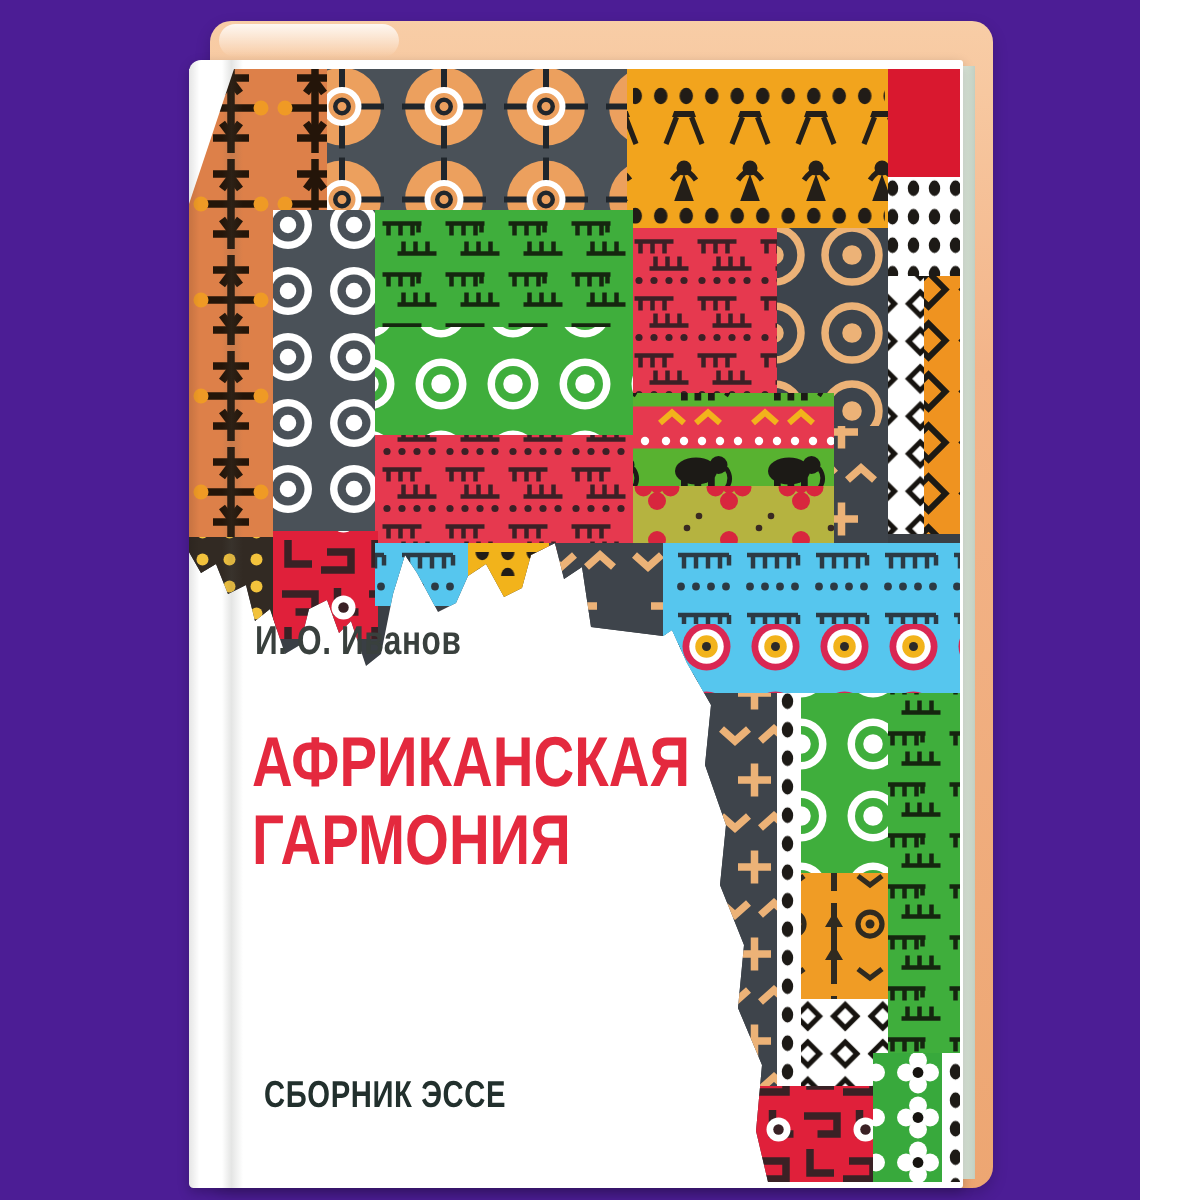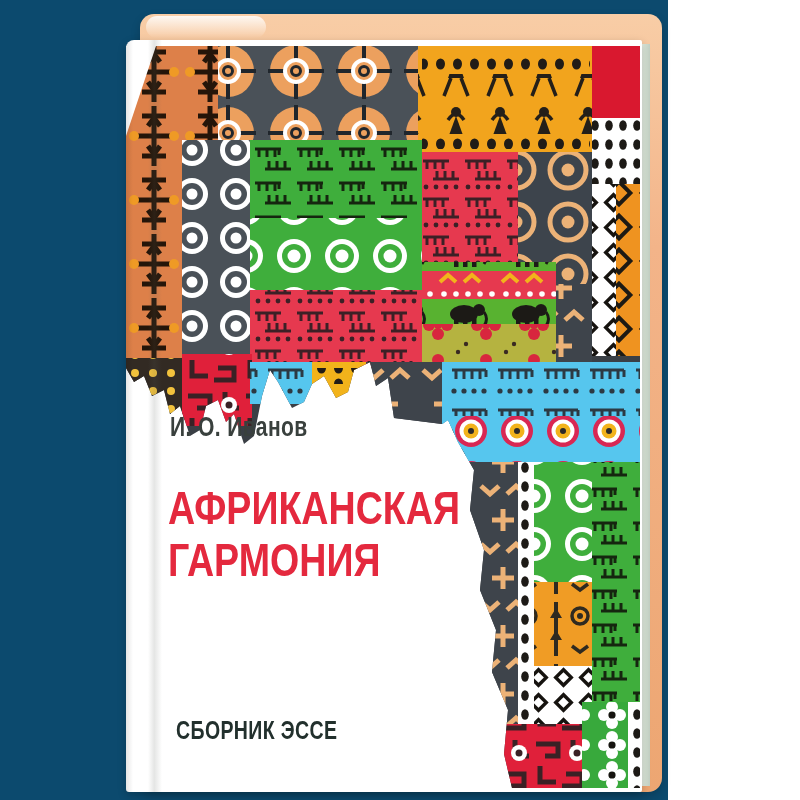--- a/index.html
+++ b/index.html
@@ -1,17 +1,17 @@
 <!DOCTYPE html>
 <html style="--title-color: #e4293e; --text-color: #39403d; --subtitle-color: #22302d;"><head>
 <meta charset="utf-8">
 <style>
   html,body{margin:0;padding:0;background:#ffffff;width:800px;height:800px;overflow:hidden;
     font-family:"Liberation Sans", sans-serif;}
-  .scene{position:relative;width:668px;height:800px;background:#0c4a6e;}
+  .scene{position:relative;width:760px;height:800px;background:#4c1d95;}
   
   .board{position:absolute;left:140px;top:14px;width:522px;height:778px;border-radius:14px;
     background:linear-gradient(180deg,#f8cda6 0%,#f3b489 30%,#eda672 100%);
     box-shadow:0 4px 10px rgba(0,0,0,.18);}
   .board-hl{position:absolute;left:146px;top:16px;width:120px;height:22px;border-radius:12px;
     background:linear-gradient(180deg,rgba(255,255,255,.85),rgba(255,255,255,0));}
   
   .pages-edge{position:absolute;left:638px;top:44px;width:12px;height:742px;
     background:linear-gradient(90deg,#f4f8f2 0%,#d8e4d6 55%,#c2cfc2 100%);}
   

